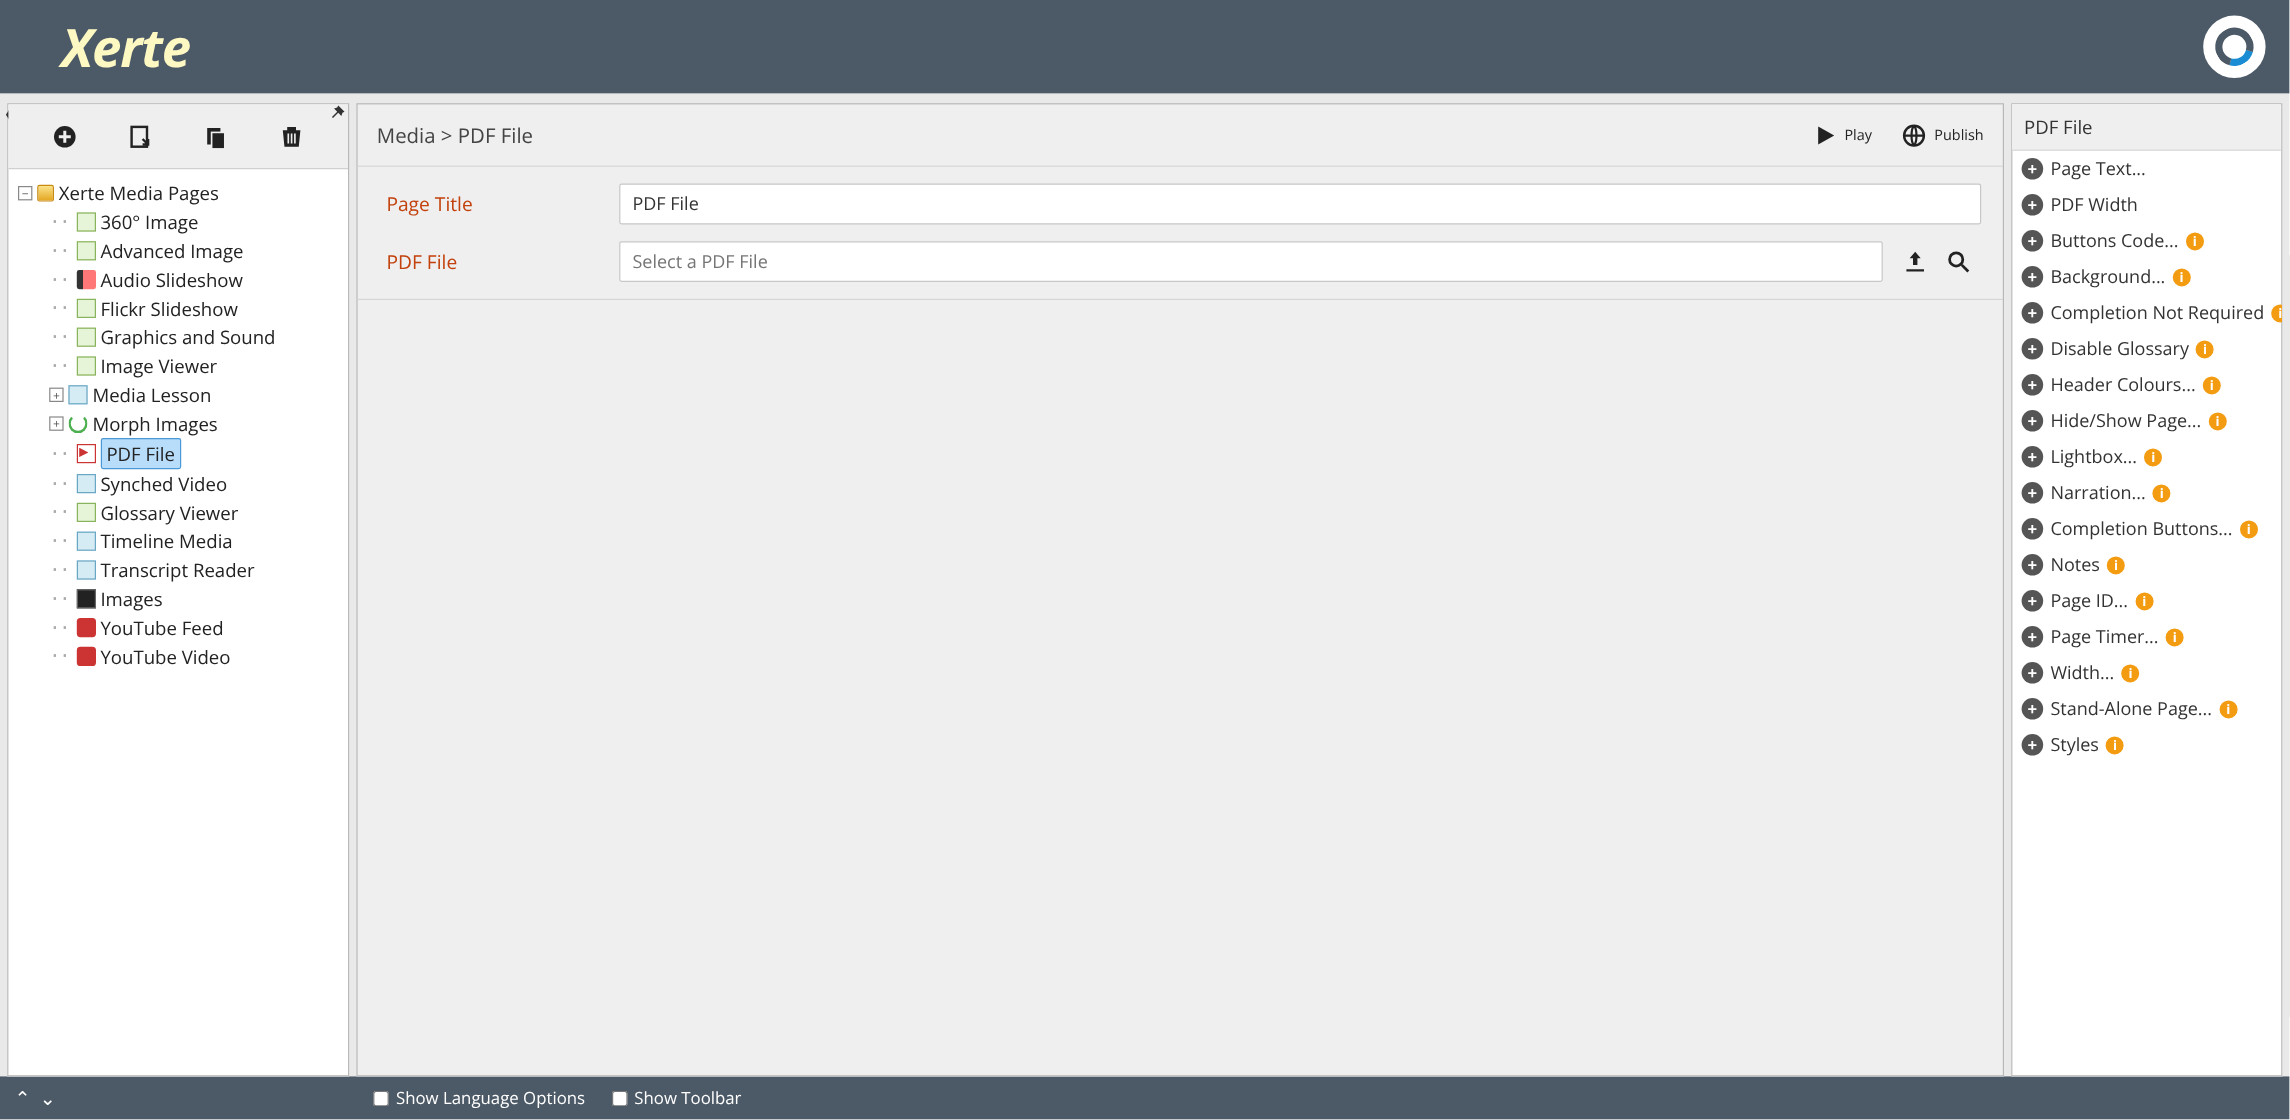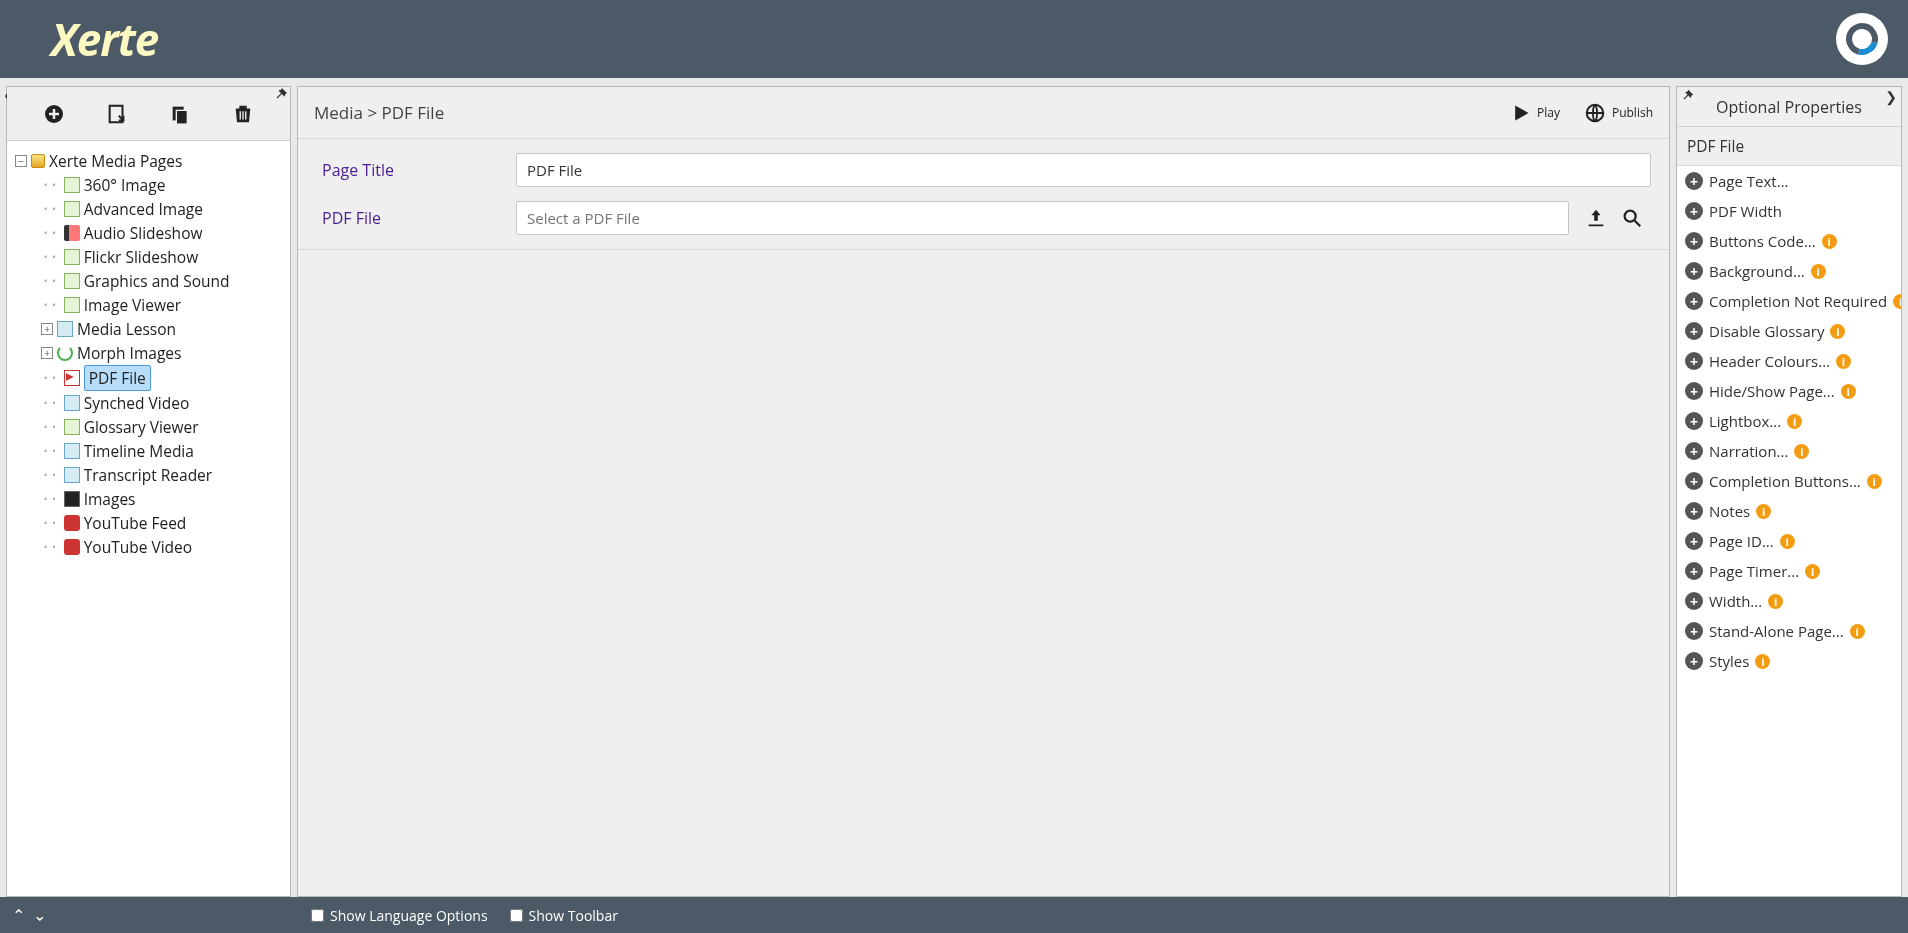--- a/index.html
+++ b/index.html
@@ -103,21 +103,21 @@
   justify-content: space-between;
   padding: 0 16px;
   border-bottom: 1px solid #d6d6d6;
 }
 .breadcrumb { font-size: 17px; color: #444; }
 .center-actions { display: flex; gap: 24px; }
 .action-btn { display: flex; align-items: center; gap: 6px; font-size: 12px; color: #222; cursor: pointer; }
 .form-area { padding: 14px 18px; border-bottom: 1px solid #d6d6d6; }
 .form-row { display: flex; align-items: center; margin-bottom: 14px; }
 .form-row:last-child{margin-bottom:0;}
-.form-label { width: 200px; font-size: 16px; color: #4c1d95; padding-left: 6px; }
+.form-label { width: 200px; font-size: 16px; color: #c2410c; padding-left: 6px; }
 .form-input {
   flex: 1;
   height: 34px;
   border: 1px solid #c7c7c7;
   background: #fff;
   padding: 0 10px;
   font-size: 15px;
   color: #333;
   border-radius: 2px;
 }
@@ -382,29 +382,20 @@
                 <circle cx="10" cy="10" r="6" fill="none" stroke="#222" stroke-width="2.5"></circle>
                 <path d="M15 15l6 6" stroke="#222" stroke-width="2.5"></path>
               </svg>
           </span>
         </div>
       </div>
     </div>
   </div>
 
   <div class="col right-panel">
-    <div class="right-header">
-      <span class="opt-collapse pin-l">
-        <svg width="13" height="13" viewBox="0 0 16 16">
-            <path fill="#333" d="M9 1l6 6-2 1-1 3-3-3-5 5-1-1 5-5-3-3 3-1z"></path>
-          </svg>
-      </span>
-      <span>Optional Properties</span>
-      <span class="opt-collapse arr-r">❯</span>
-    </div>
     <div class="opt-body" id="opt-body">
         <div class="opt-section-title">PDF File</div>
         <div class="opt-item">
           <span class="plus-circle">+</span>
           <span>Page Text...</span>
         </div>
         <div class="opt-item">
           <span class="plus-circle">+</span>
           <span>PDF Width</span>
         </div>

